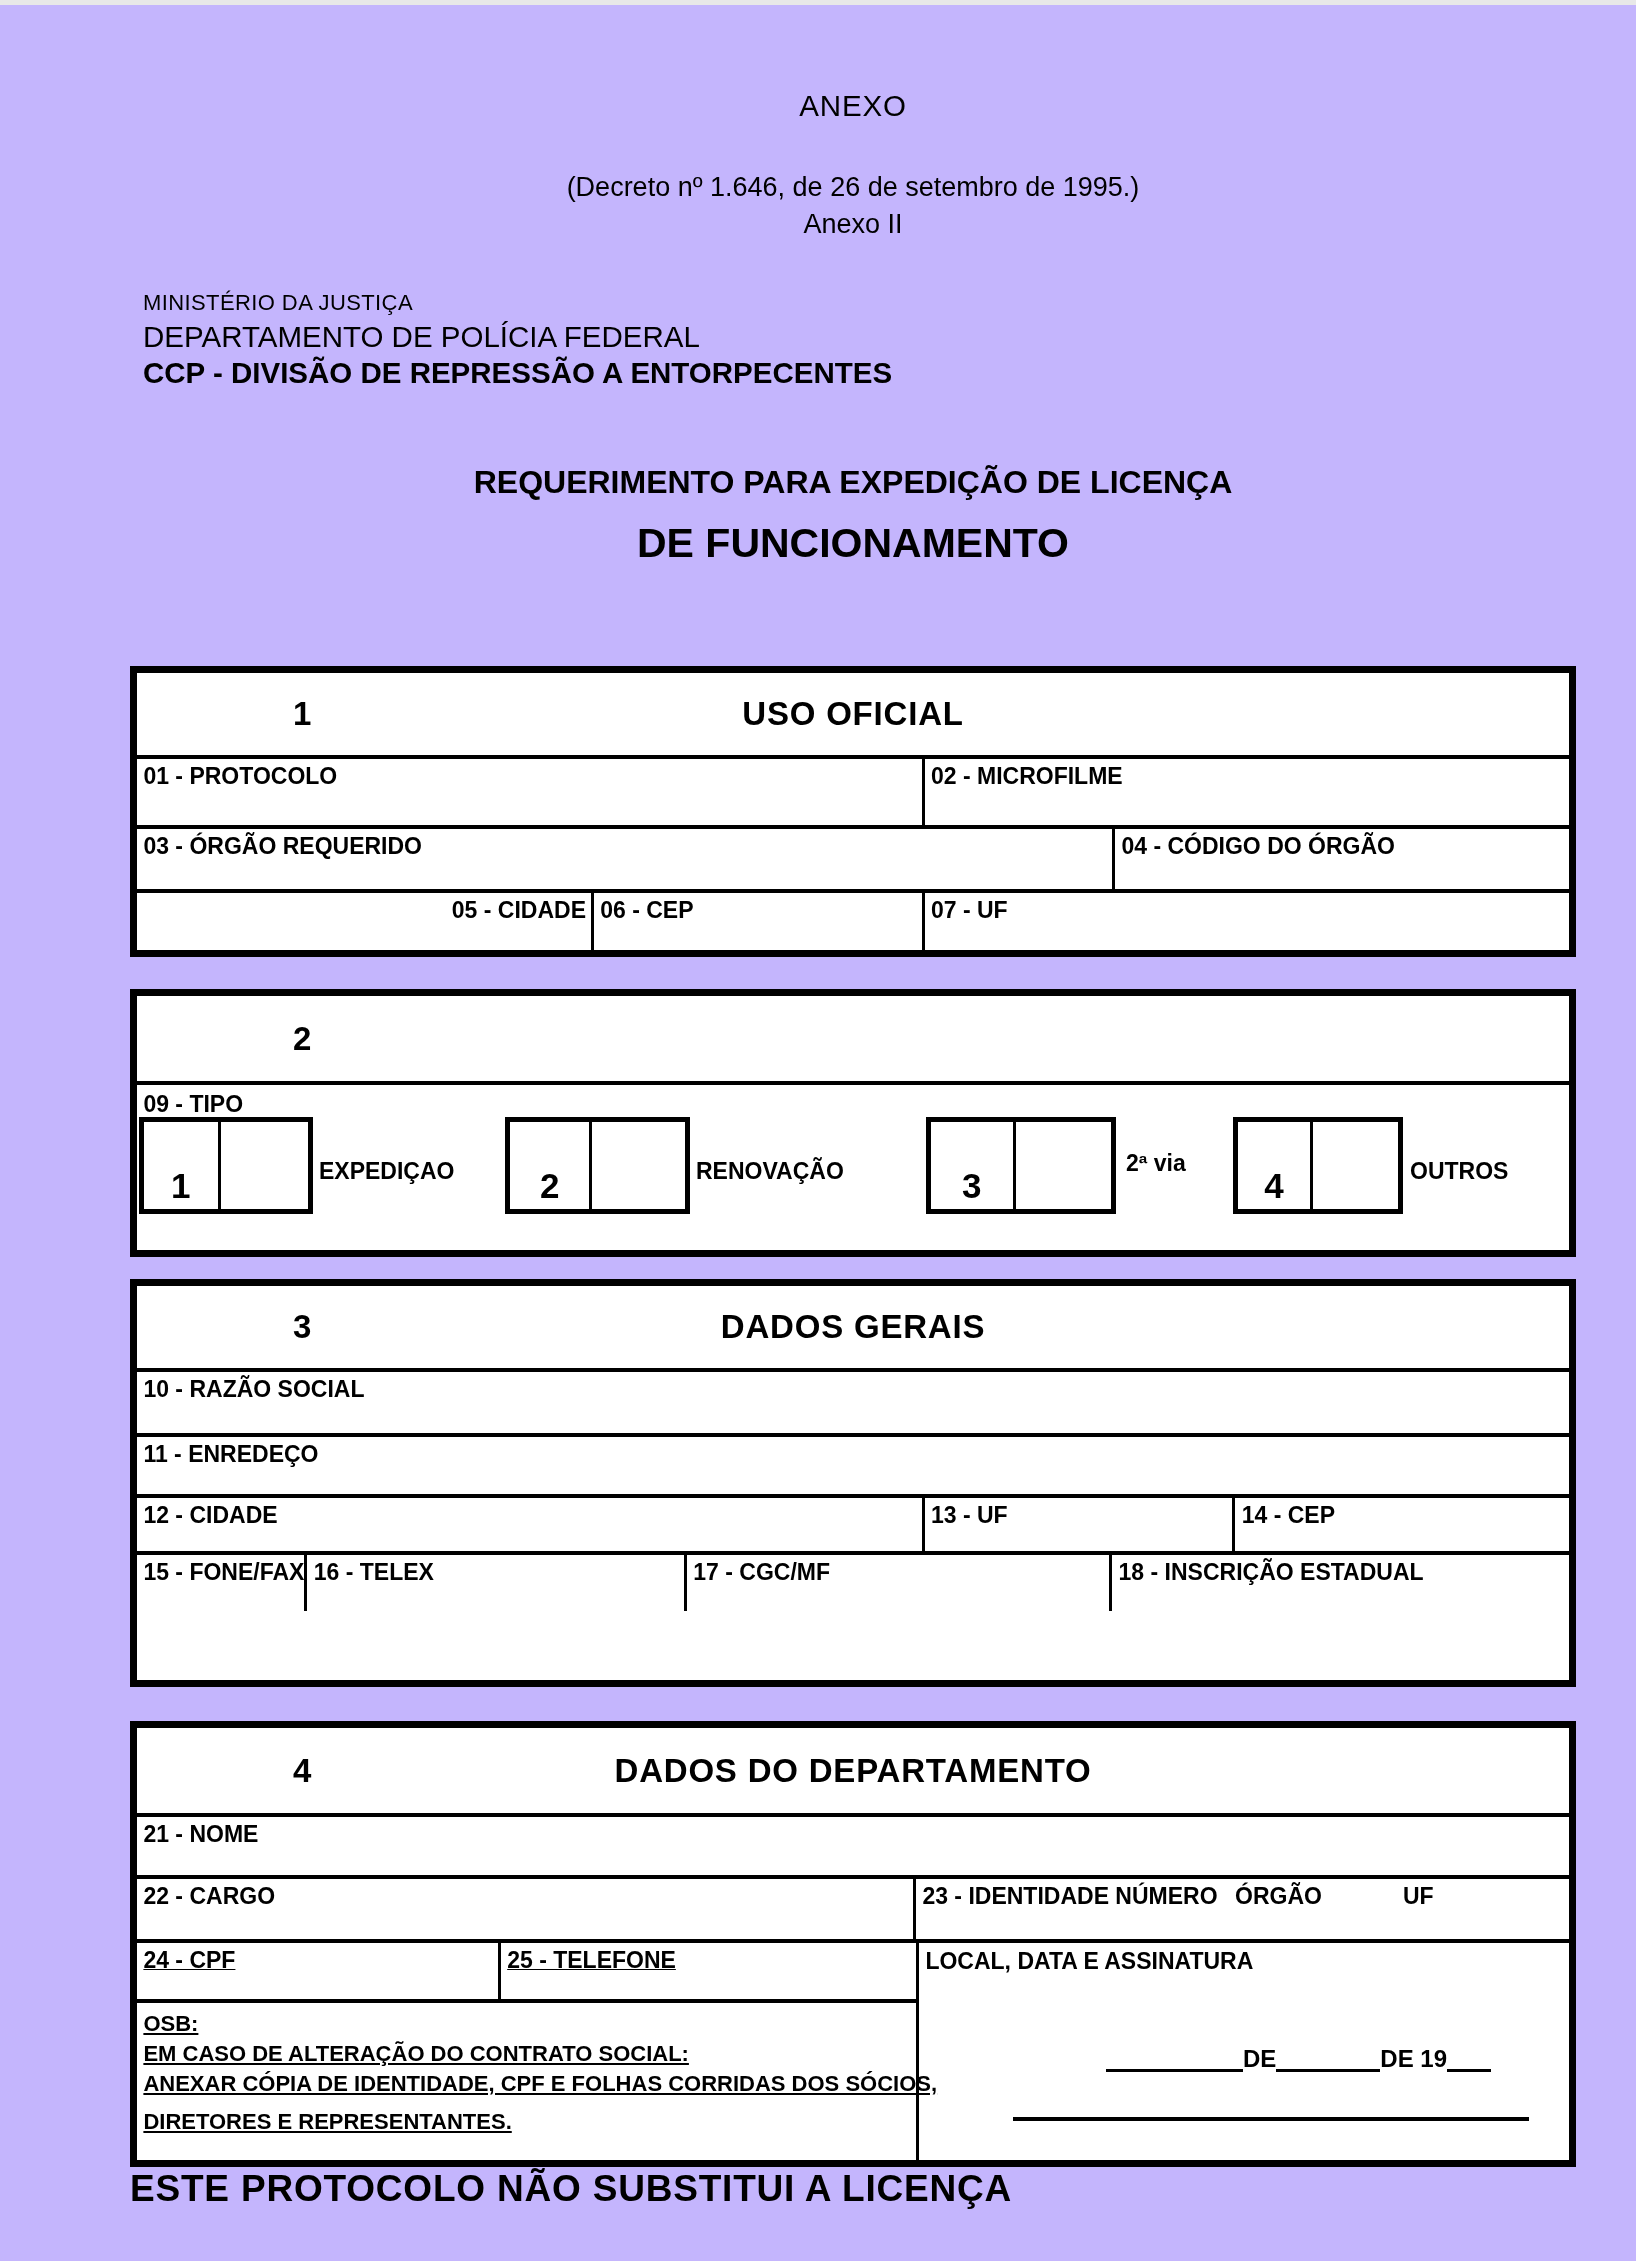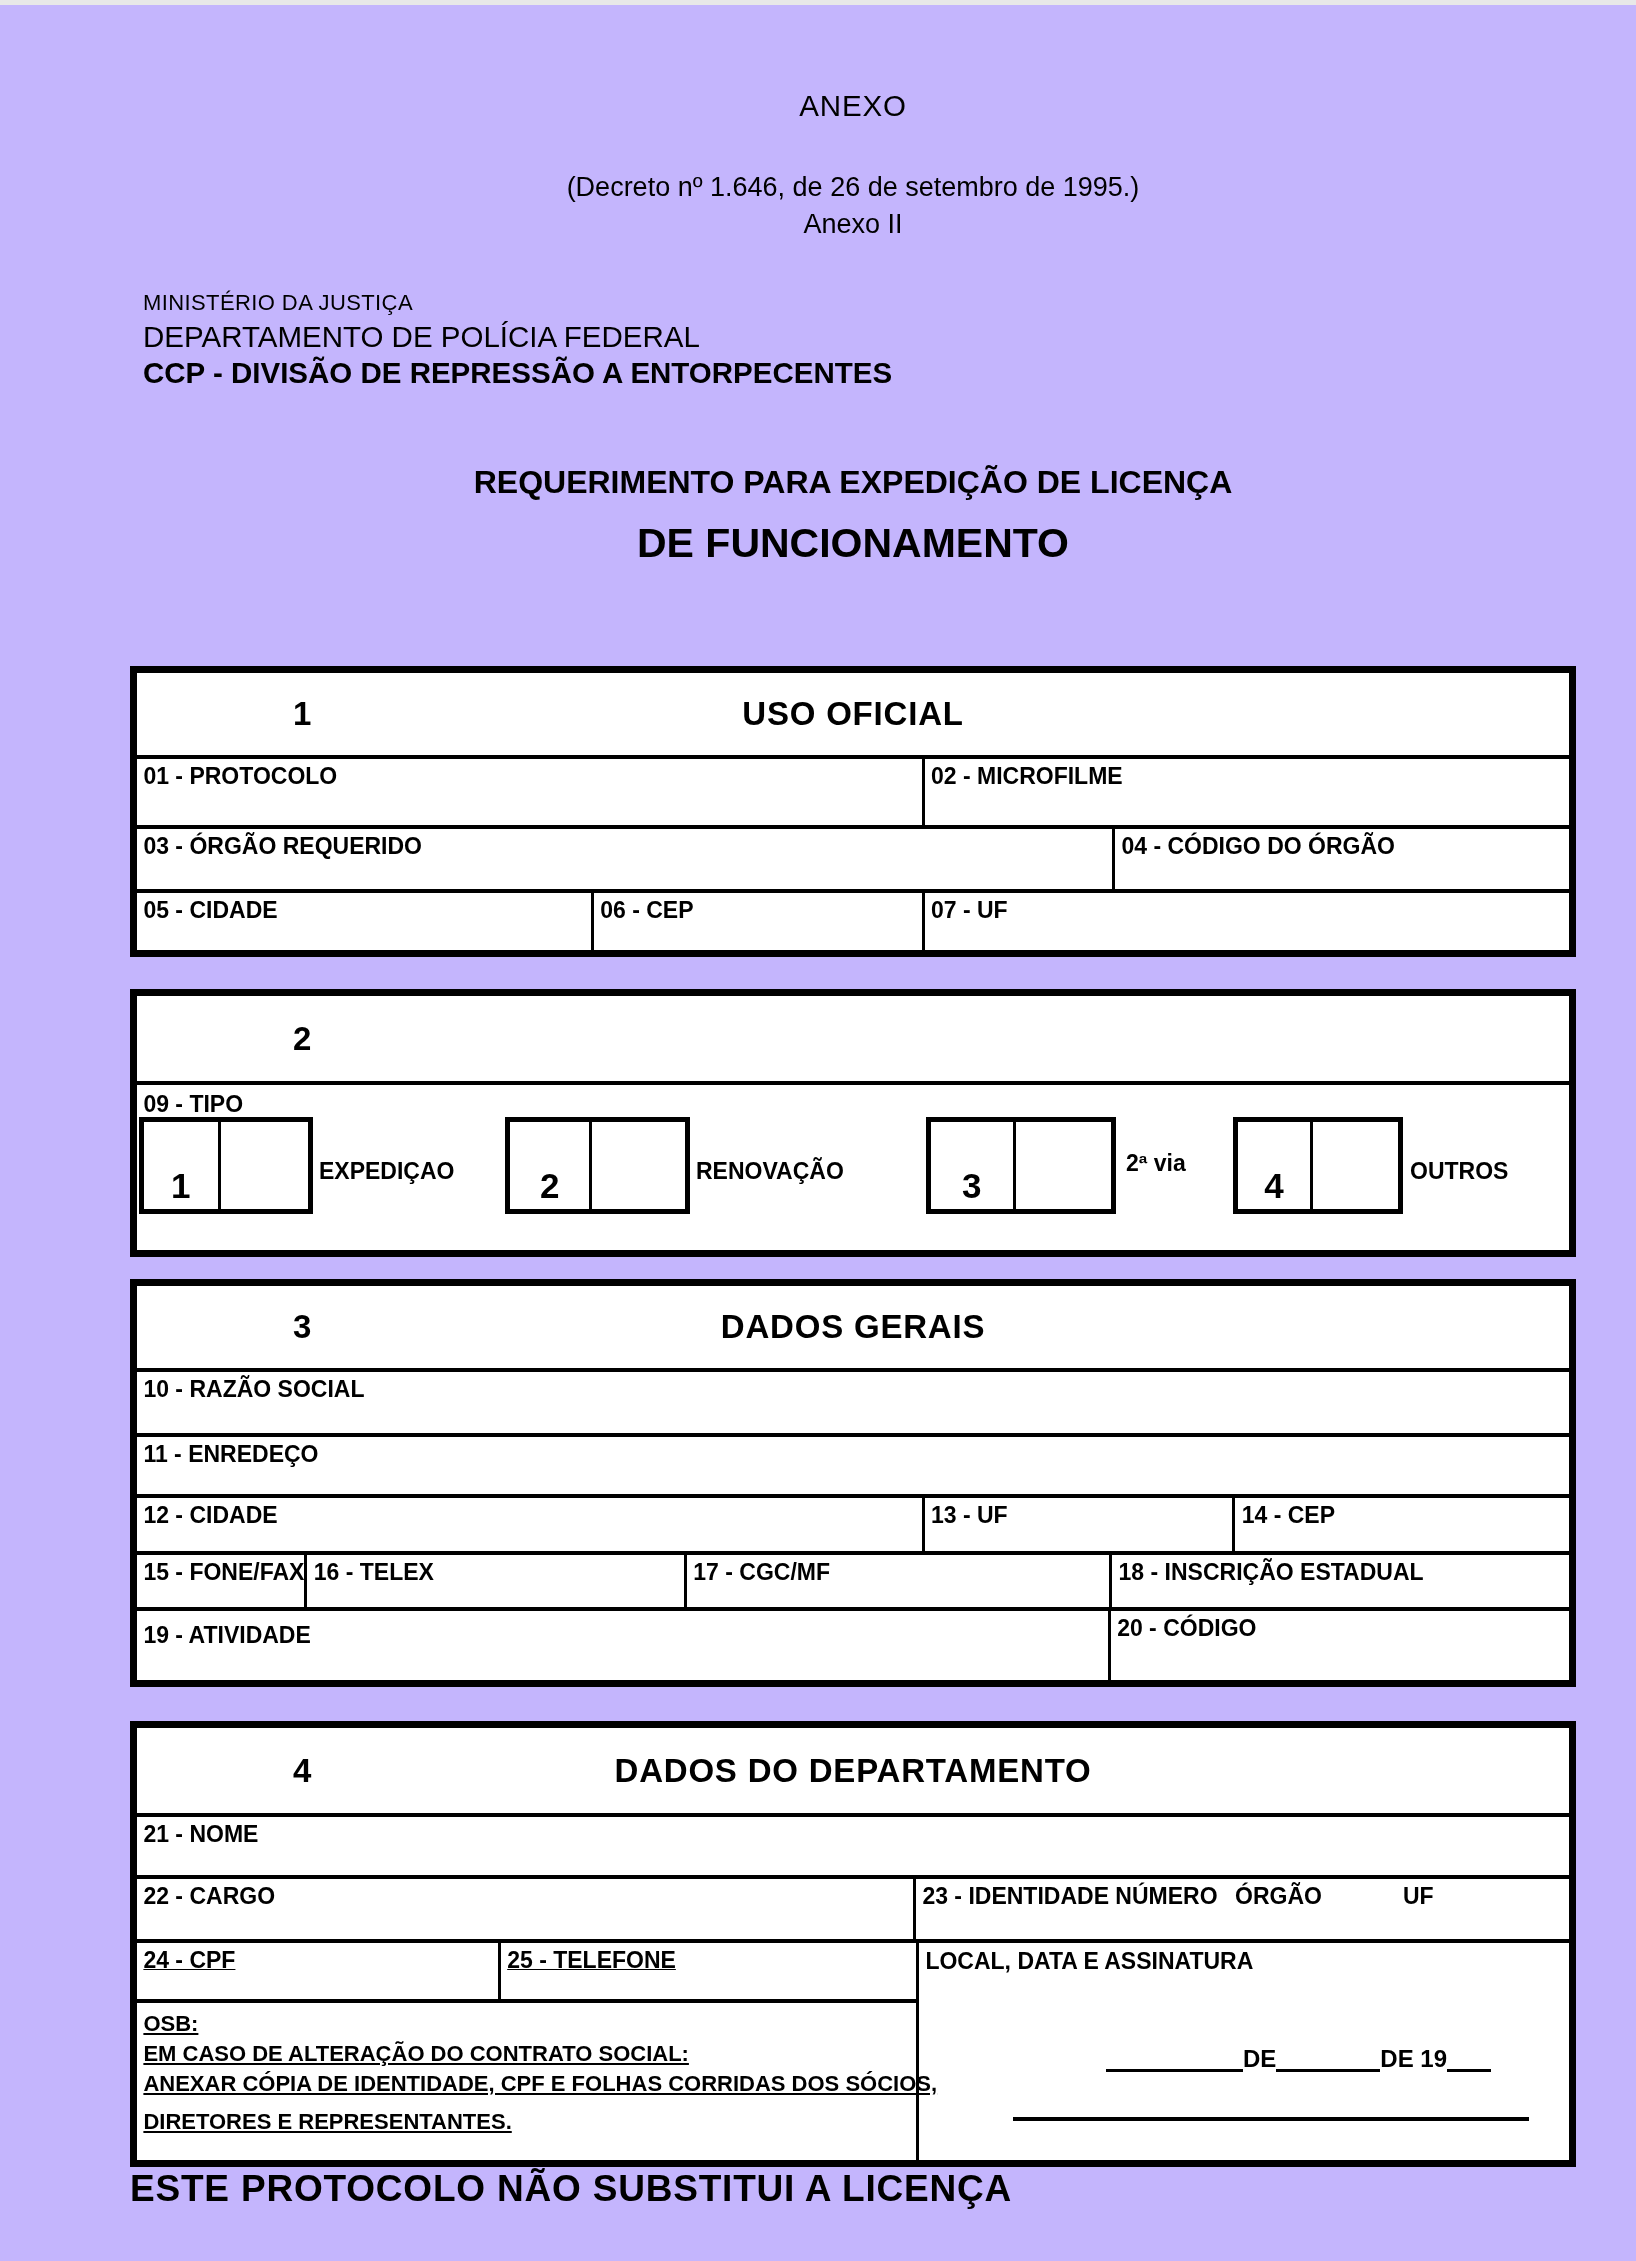--- a/index.html
+++ b/index.html
@@ -86,21 +86,21 @@
     </div>
     <div class="hrow" style="height:64px;">
       <div class="cell" style="width:68.3%;">
         <span class="lbl">03 - ÓRGÃO REQUERIDO</span>
       </div>
       <div class="cell" style="flex:1;">
         <span class="lbl">04 - CÓDIGO DO ÓRGÃO</span>
       </div>
     </div>
     <div class="hrow" style="height:57px; border-bottom:none;">
-      <div class="cell" style="width:31.9%;">
+      <div class="cell" style="width:31.9%;text-align:right;">
         <span class="lbl">05 - CIDADE</span>
       </div>
       <div class="cell" style="width:23.1%;">
         <span class="lbl">06 - CEP</span>
       </div>
       <div class="cell" style="width:13.4%;">
         <span class="lbl">07 - UF</span>
       </div>
     </div>
   </div>
@@ -169,28 +169,20 @@
         <span class="lbl">15 - FONE/FAX</span>
       </div>
       <div class="cell" style="width:26.5%;">
         <span class="lbl">16 - TELEX</span>
       </div>
       <div class="cell" style="width:29.7%;">
         <span class="lbl">17 - CGC/MF</span>
       </div>
       <div class="cell" style="flex:1;">
         <span class="lbl">18 - INSCRIÇÃO ESTADUAL</span>
-      </div>
-    </div>
-    <div class="hrow" style="height:69px; border-bottom:none;">
-      <div class="cell" style="width:68%; padding-top:11px;">
-        <span class="lbl">19 - ATIVIDADE</span>
-      </div>
-      <div class="cell" style="flex:1;">
-        <span class="lbl">20 - CÓDIGO</span>
       </div>
     </div>
   </div>
 
   <div class="box" style="top:1716px; height:446px;">
     <div class="box-header" style="height:89px;">
       <span class="box-num">4</span>
       <span class="box-title">DADOS DO DEPARTAMENTO</span>
     </div>
     <div class="hrow" style="height:62px;">

